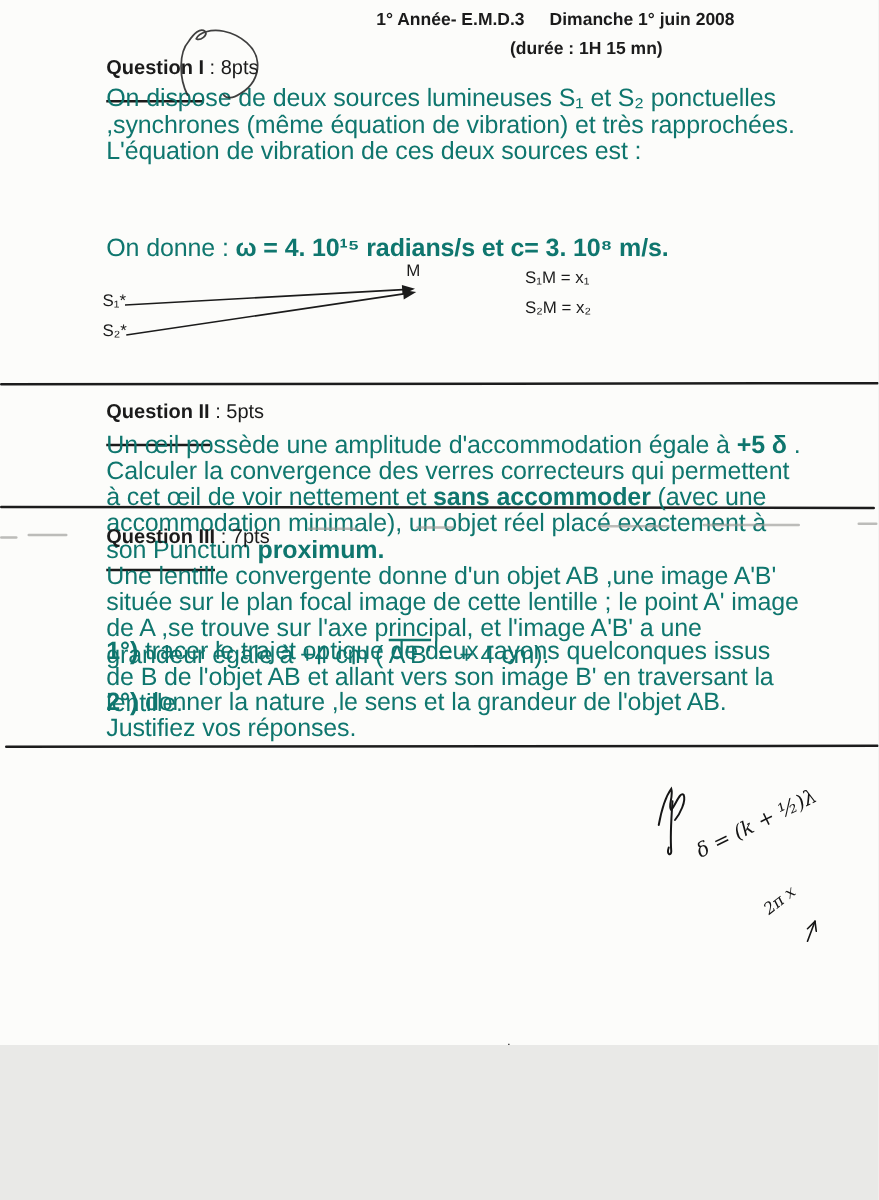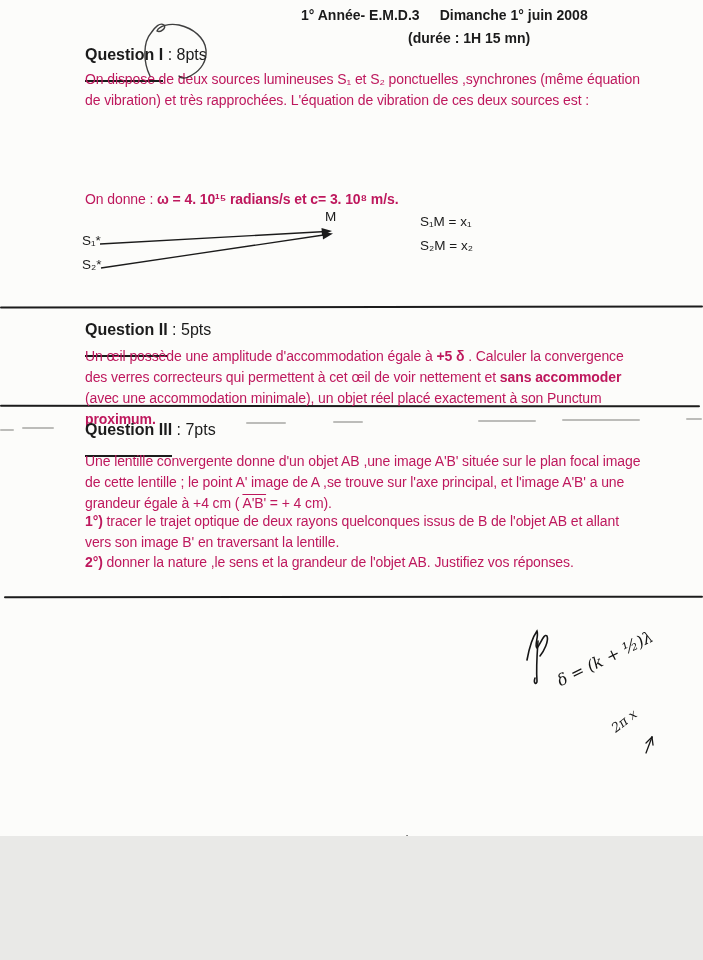--- a/index.html
+++ b/index.html
@@ -8,22 +8,22 @@
     width:703px;height:836px;
     margin:0 auto;
     background:#fcfcfa;
     overflow:hidden;
     font-family:"Liberation Sans","DejaVu Sans",sans-serif;
     color:#1b1b1b;
   }
   .abs{position:absolute;}
   .par{
     position:absolute;left:85px;width:556px;
-    font-size:14px;line-height:21px;letter-spacing:-0.1px;
-    color:#be185d;
+    font-size:20px;line-height:21px;letter-spacing:-0.1px;
+    color:#0f766e;
   }
   .b{font-weight:700;}
   .ov{text-decoration:overline;}
   .header-l1{
     position:absolute;left:301px;top:7px;
     font-size:14px;font-weight:600;white-space:nowrap;
   }
   .header-l1 span + span{margin-left:20px;}
   .header-l2{
     position:absolute;left:380px;top:30px;

